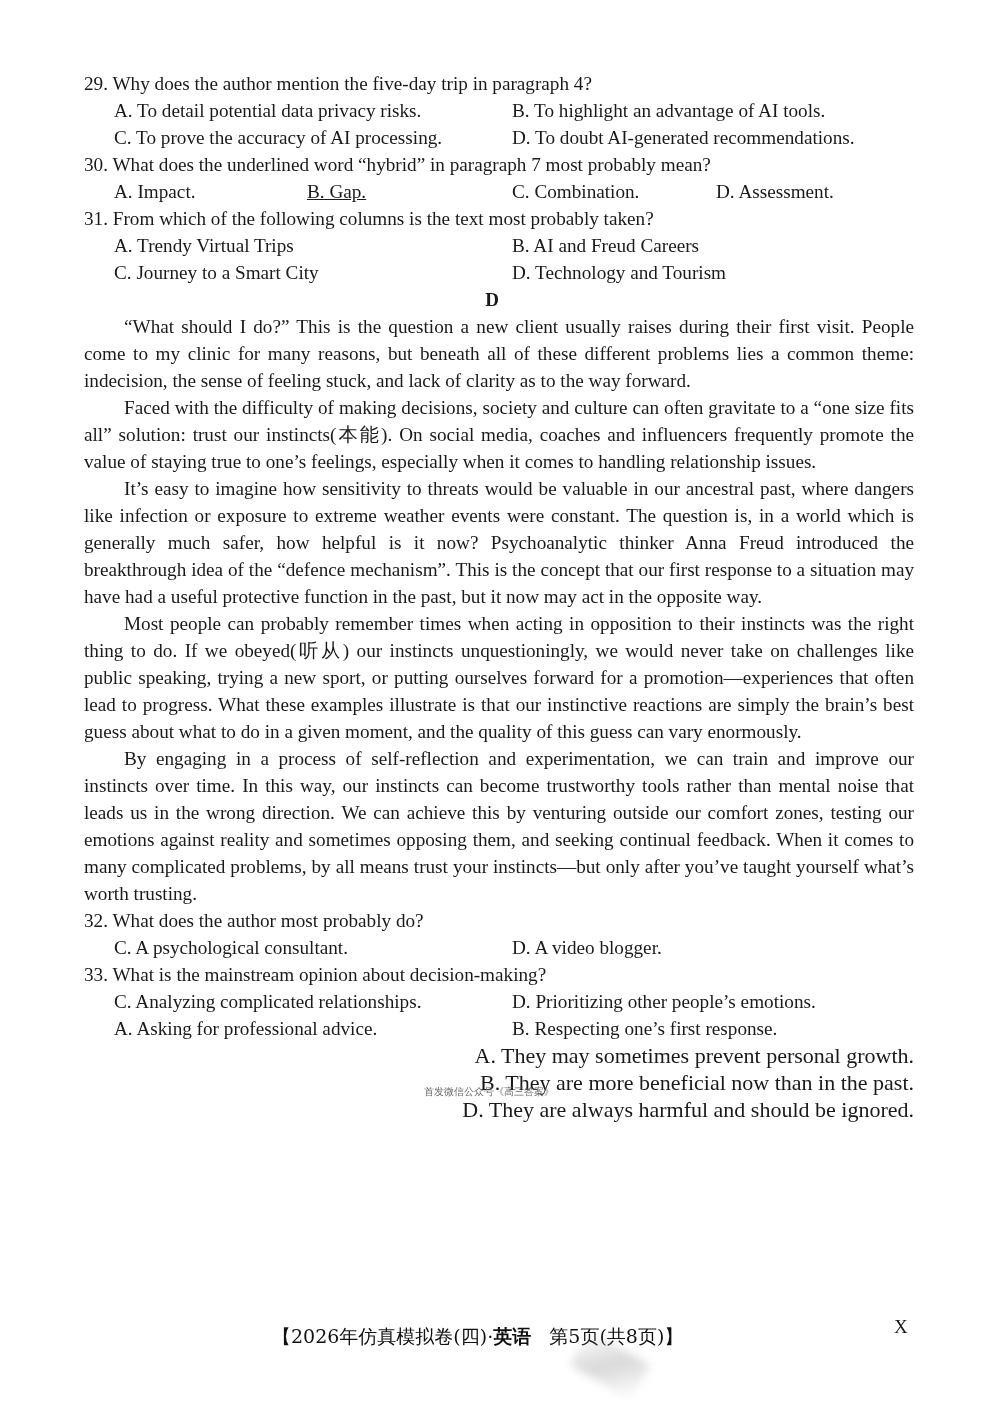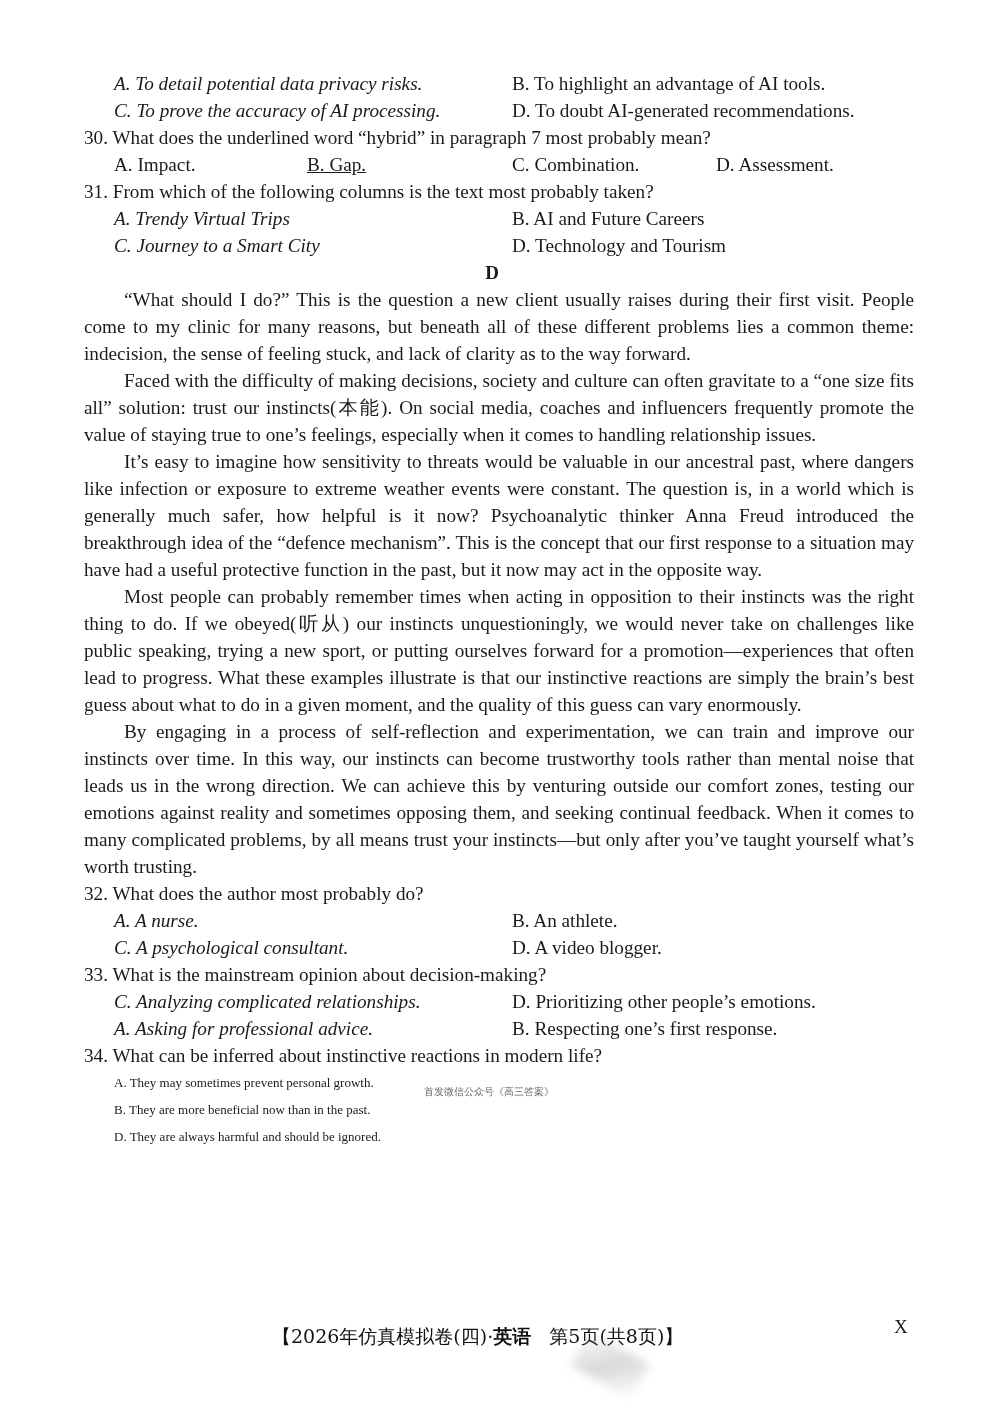--- a/index.html
+++ b/index.html
@@ -6,26 +6,26 @@
     body {
       width: 992px; height: 1403px; position: relative; overflow: hidden;
       font-family: "Liberation Serif", "DejaVu Serif", serif;
       color: #1a1a1a;
     }
     .page { position: absolute; left: 84px; top: 70px; width: 830px; }
     .line { font-size: 19.2px; line-height: 27px; white-space: nowrap; }
     .q { position: relative; }
     .opts { position: relative; height: 27px; font-size: 19.2px; line-height: 27px; white-space: nowrap; }
     .opt { position: absolute; top: 0; }
-    .col-a { left: 30px; font-style: italic; }
+    .col-a { left: 30px; }
     .col-b { left: 428px; text-align: right; }
     .q4-a { left: 30px; font-family: Liberation Serif, serif; } .q4-b { left: 223px; text-decoration: underline; } .q4-c { left: 428px; text-align: center; } .q4-d { left: 632px; }
     .section-title { text-align: center; font-weight: bold; font-size: 19px; line-height: 27px; margin-right: 14px; }
     .para { font-size: 19.2px; line-height: 27px; text-align: justify; text-align-last: left; text-indent: 40px; margin: 0; }
-    .stack-opt { padding-left: 30px; font-size: 13px; line-height: 27px; white-space: nowrap; }
+    .stack-opt { padding-left: 30px; font-size: 22px; line-height: 27px; white-space: nowrap; text-align: right; }
     .watermark {
       position: absolute; left: 424px; top: 1085px; font-size: 10px; color: #6a6a6a;
       font-family: "DejaVu Sans", sans-serif; white-space: nowrap;
     }
     .footer {
       position: absolute; left: 272px; top: 1322px; font-size: 19px; line-height: 28px;
       font-family: "DejaVu Serif", serif; white-space: nowrap; color: #111;
     }
     .footer .subject { font-weight: bold; }
     .footer-mark {
@@ -36,20 +36,24 @@
       background: linear-gradient(135deg, rgba(200,200,200,0.0), rgba(170,170,170,0.45), rgba(220,220,220,0));
       filter: blur(4px); transform: rotate(30deg);
     }
   </style>
 </head>
 <body>
 
 <div class="page">
 
   <div class="q">
+    <div class="line">
+      <span>29.</span>
+      <span>Why does the author mention the five-day trip in paragraph 4?</span>
+    </div>
     <div class="opts">
       <span class="opt col-a">A. To detail potential data privacy risks.</span>
       <span class="opt col-b">B. To highlight an advantage of AI tools.</span>
     </div>
     <div class="opts">
       <span class="opt col-a">C. To prove the accuracy of AI processing.</span>
       <span class="opt col-b">D. To doubt AI-generated recommendations.</span>
     </div>
   </div>
 
@@ -66,21 +70,21 @@
     </div>
   </div>
 
   <div class="q">
     <div class="line">
       <span>31.</span>
       <span>From which of the following columns is the text most probably taken?</span>
     </div>
     <div class="opts">
       <span class="opt col-a">A. Trendy Virtual Trips</span>
-      <span class="opt col-b">B. AI and Future Careers</span>
+      <span class="opt col-b">B. AI and Freud Careers</span>
     </div>
     <div class="opts">
       <span class="opt col-a">C. Journey to a Smart City</span>
       <span class="opt col-b">D. Technology and Tourism</span>
     </div>
   </div>
 
   <div class="section-title">D</div>
 
   <div>
@@ -90,24 +94,20 @@
     <p class="para">Most people can probably remember times when acting in opposition to their instincts was the right thing to do. If we obeyed(听从) our instincts unquestioningly, we would never take on challenges like public speaking, trying a new sport, or putting ourselves forward for a promotion—experiences that often lead to progress. What these examples illustrate is that our instinctive reactions are simply the brain’s best guess about what to do in a given moment, and the quality of this guess can vary enormously.</p>
     <p class="para">By engaging in a process of self-reflection and experimentation, we can train and improve our instincts over time. In this way, our instincts can become trustworthy tools rather than mental noise that leads us in the wrong direction. We can achieve this by venturing outside our comfort zones, testing our emotions against reality and sometimes opposing them, and seeking continual feedback. When it comes to many complicated problems, by all means trust your instincts—but only after you’ve taught yourself what’s worth trusting.</p>
   </div>
 
   <div class="q">
     <div class="line">
       <span>32.</span>
       <span>What does the author most probably do?</span>
     </div>
     <div class="opts">
-      <span class="opt col-a">A. A nurse.</span>
-      <span class="opt col-b">B. An athlete.</span>
-    </div>
-    <div class="opts">
       <span class="opt col-a">C. A psychological consultant.</span>
       <span class="opt col-b">D. A video blogger.</span>
     </div>
   </div>
 
   <div class="q">
     <div class="line">
       <span>33.</span>
       <span>What is the mainstream opinion about decision-making?</span>
     </div>
@@ -115,24 +115,20 @@
       <span class="opt col-a">C. Analyzing complicated relationships.</span>
       <span class="opt col-b">D. Prioritizing other people’s emotions.</span>
     </div>
     <div class="opts">
       <span class="opt col-a">A. Asking for professional advice.</span>
       <span class="opt col-b">B. Respecting one’s first response.</span>
     </div>
   </div>
 
   <div class="q">
-    <div class="line">
-      <span>34.</span>
-      <span>What can be inferred about instinctive reactions in modern life?</span>
-    </div>
     <div class="stack-opt">A. They may sometimes prevent personal growth.</div>
     <div class="stack-opt">B. They are more beneficial now than in the past.</div>
     <div class="stack-opt">D. They are always harmful and should be ignored.</div>
   </div>
 </div>
 
 <div class="watermark">首发微信公众号《高三答案》</div>
 
 <div class="footer">
   <span>【</span><span>2026年仿真模拟卷(四)·</span><span class="subject">英语</span>&nbsp;&nbsp;&nbsp;<span>第5页(共8页)</span><span>】</span>

